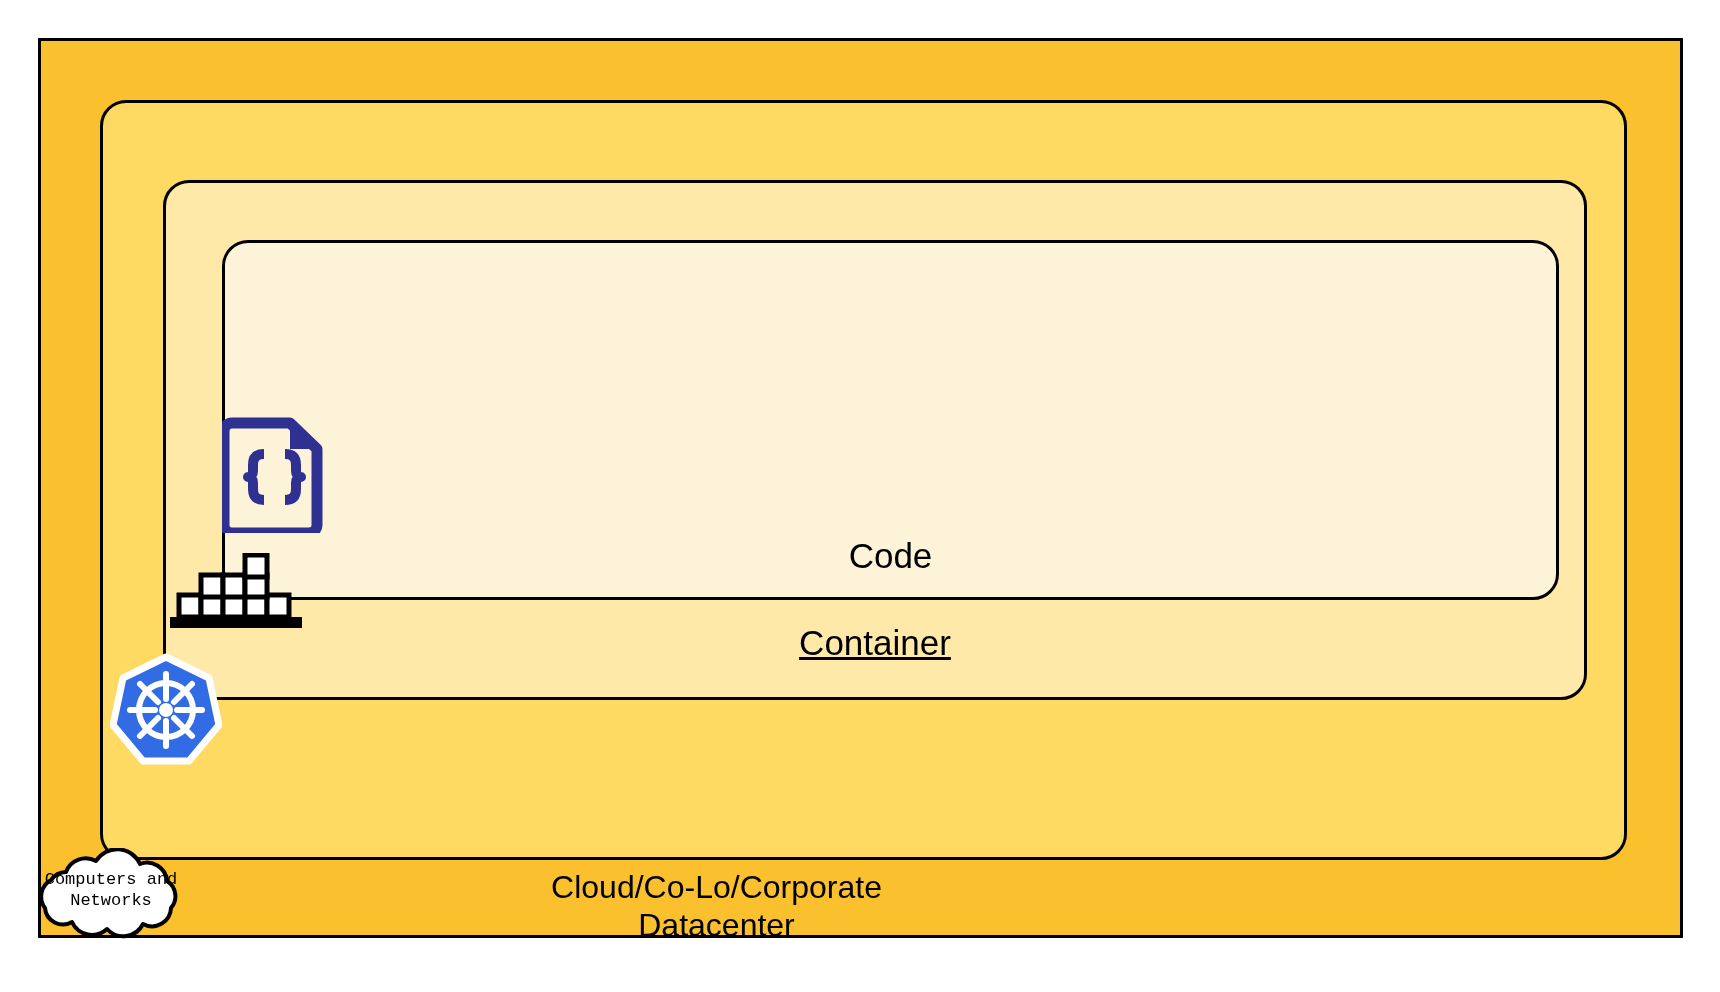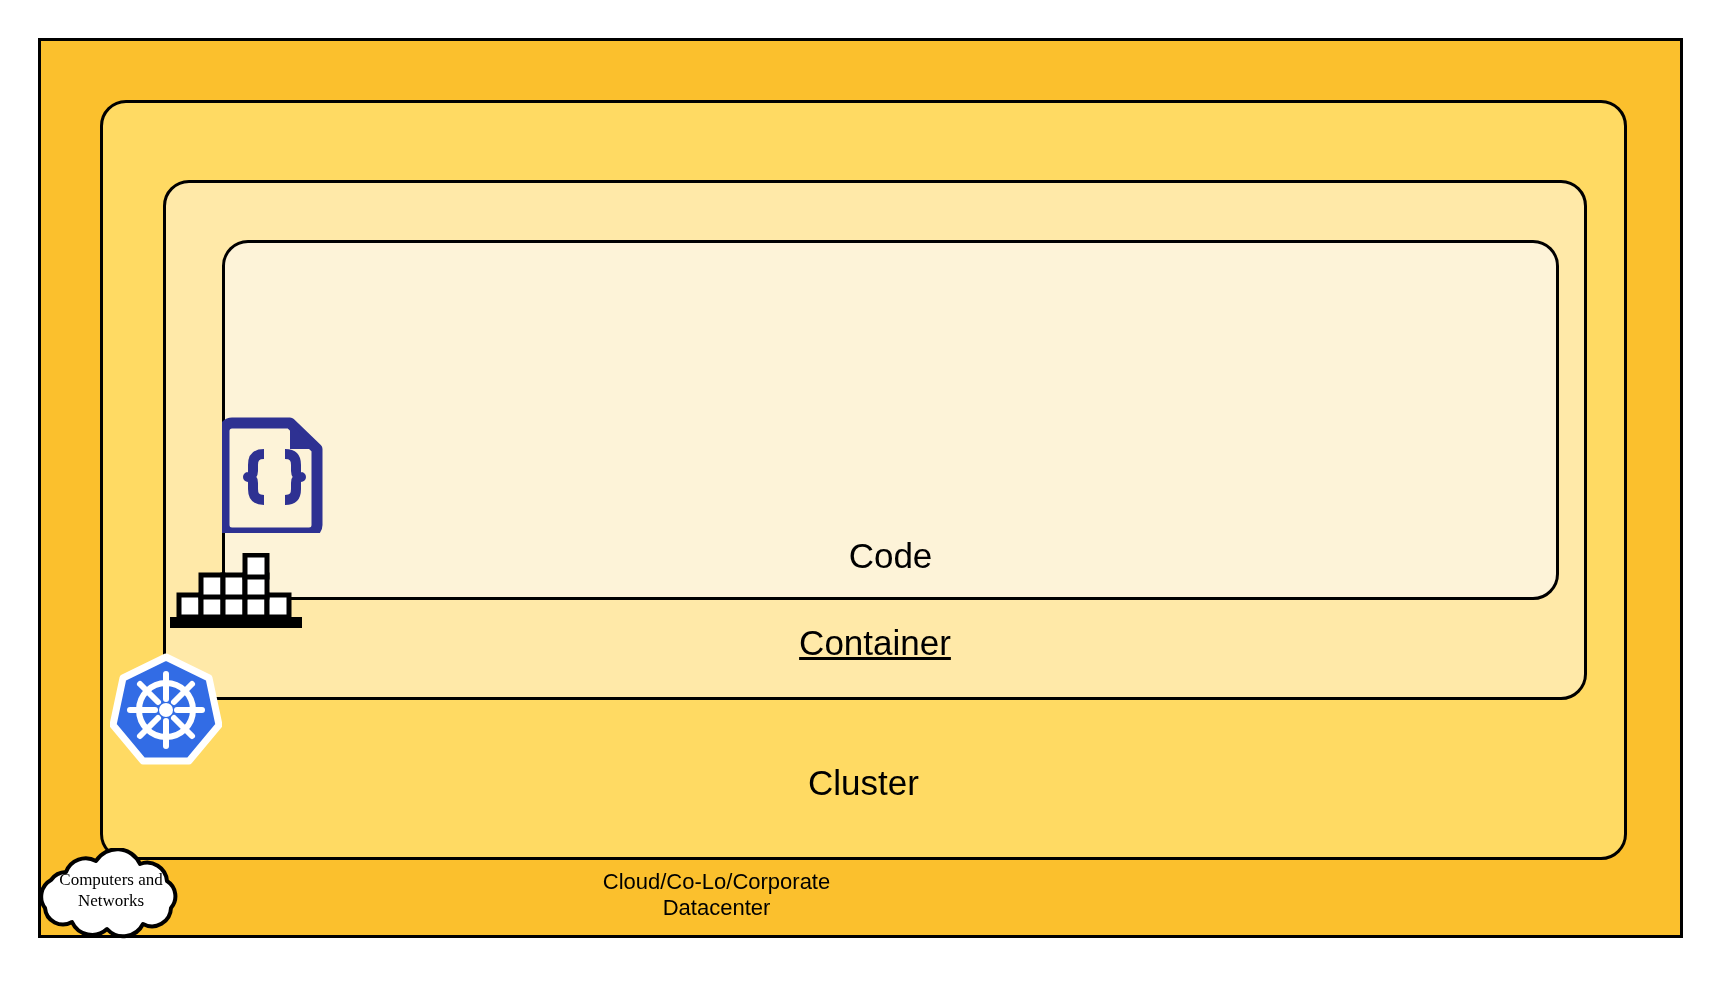--- a/index.html
+++ b/index.html
@@ -94,21 +94,21 @@
     left: 100px;
     top: 762px;
     width: 1527px;
     font-size: 35px;
   }
 
   .label-datacenter {
     left: 38px;
     top: 869px;
     width: 1357px;
-    font-size: 22px;
+    font-size: 32px;
   }
 
   
   .icon-wrap {
     position: absolute;
   }
 
   .icon-code {
     left: 222px;
     top: 415px;
@@ -138,21 +138,21 @@
     width: 178px;
     height: 92px;
   }
 
   .cloud-text {
     position: absolute;
     left: 22px;
     top: 869px;
     width: 178px;
     text-align: center;
-    font-family: Liberation Serif, serif;
+    font-family: Liberation Mono, monospace;
     font-size: 17px;
     line-height: 1.25;
     color: #000000;
     white-space: pre-line;
     pointer-events: none;
   }
 </style>
 </head>
 <body>
 
@@ -209,21 +209,20 @@
         <line x1="48" y1="65" x2="30" y2="83"></line>
       </g>
       <circle cx="56" cy="57" r="7" fill="#FFFFFF"></circle>
     </svg>
   </div>
 
   <div class="layer-label label-code">Code</div>
 
   <div class="layer-label label-container">Container</div>
 
-  <div class="layer-label label-cluster">Cluster</div>
 
   <div class="layer-label label-datacenter">Cloud/Co-Lo/Corporate
 Datacenter</div>
 
   <div class="cloud-callout">
     <svg viewBox="0 0 178 92" width="178" height="92" xmlns="http://www.w3.org/2000/svg">
       <path d="M44 24
                a21 21 0 0 1 30 -11
                a25 25 0 0 1 44 3
                a20 20 0 0 1 27 17

